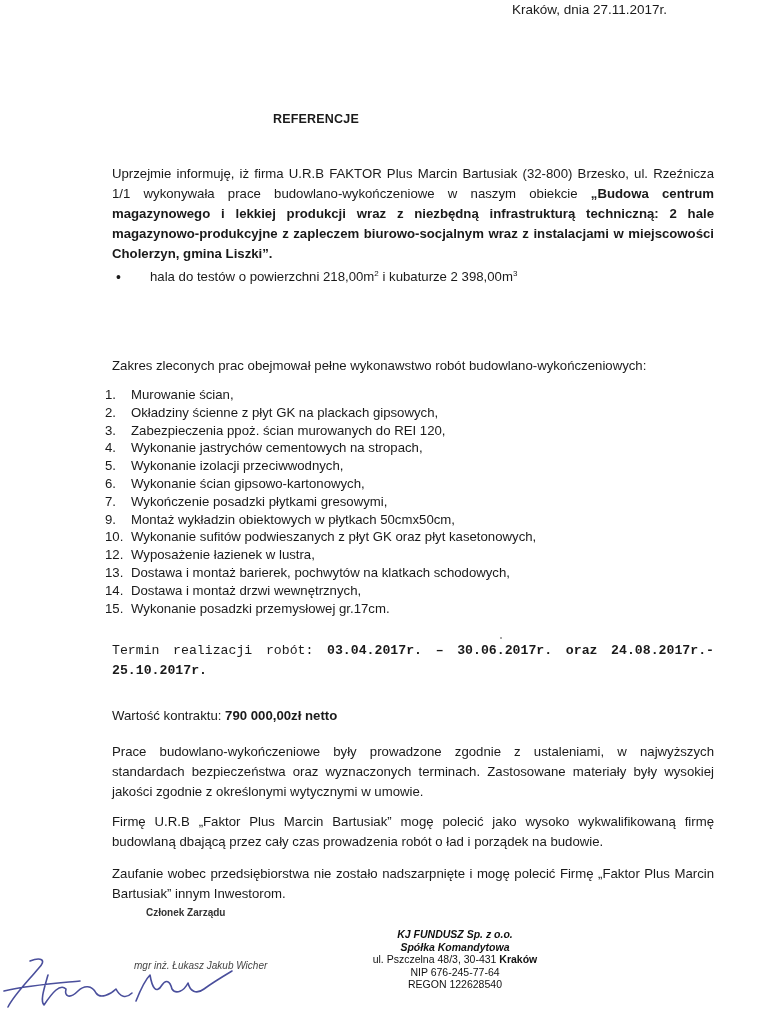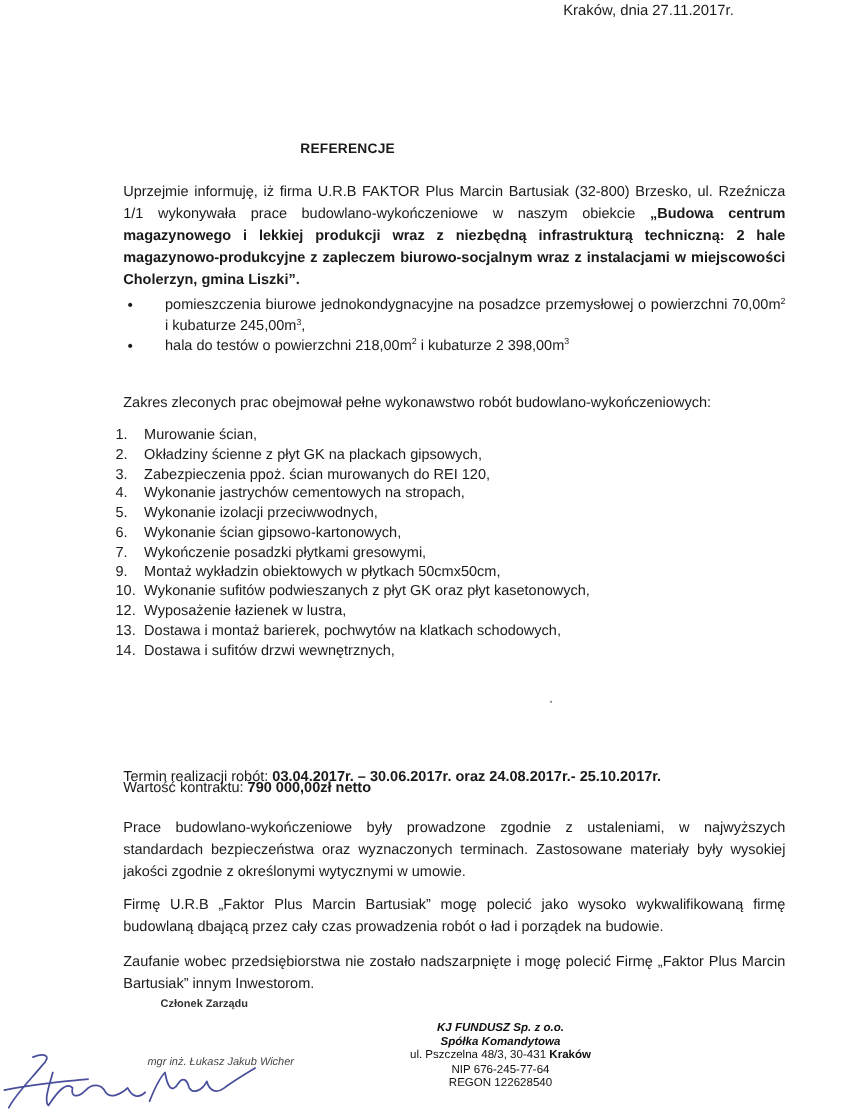--- a/index.html
+++ b/index.html
@@ -2,33 +2,33 @@
 <html><head>
   <meta charset="utf-8">
   <style>
     html, body { margin: 0; padding: 0; background: #ffffff; }
     body {
       width: 769px; height: 1017px; position: relative; overflow: hidden;
       font-family: "Liberation Sans", sans-serif; color: #1a1a1a;
       font-size: 13.2px;
     }
     .date { position: absolute; left: 512px; top: 2px; font-size: 13.5px; }
-    .title { position: absolute; left: 0; width: 632px; top: 112px; text-align: center; font-weight: bold; font-size: 12.5px; letter-spacing: 0.2px; margin-top: 16px; }
+    .title { position: absolute; left: 0; width: 632px; top: 112px; text-align: center; font-weight: bold; font-size: 12.5px; letter-spacing: 0.2px; }
     .para { position: absolute; left: 112px; width: 602px; line-height: 20px; text-align: justify; }
     .para b { font-weight: bold; }
     .intro { top: 164px; }
     .bullets { position: absolute; left: 112px; top: 268px; width: 602px; margin: 0; padding: 0; list-style: none; }
     .bullets li { position: relative; padding-left: 38px; line-height: 18.5px; text-align: justify; }
     .bullets li::before { content: "\2022"; position: absolute; left: 4px; top: 0; font-size: 14px; }
     sup { font-size: 8px; vertical-align: 5px; line-height: 0; }
     .scope-intro { top: 356px; }
     .works { position: absolute; left: 105px; top: 386px; margin: 0; padding: 0; list-style: none; }
     .works li { line-height: 17.8px; white-space: nowrap; }
     .works .num { display: inline-block; width: 26px; }
-    .term { top: 696px; }
+    .term { top: 641px; font-family: Liberation Mono, monospace; }
     .value { top: 706px; }
     .quality { top: 742px; }
     .recommend { top: 812px; }
     .trust { top: 864px; }
     .sig-role { position: absolute; left: 146px; top: 907px; font-size: 10px; font-weight: bold; color: #333; font-family: "Liberation Sans", sans-serif; }
     .sig-name { position: absolute; left: 134px; top: 960px; font-size: 10px; font-style: italic; color: #444; }
     .signature { position: absolute; left: 0px; top: 955px; width: 250px; height: 62px; }
     .stamp { position: absolute; left: 340px; top: 928px; width: 230px; text-align: center; font-size: 10.5px; line-height: 12.5px; color: #111; }
     .stamp .bold { font-weight: bold; font-style: italic; }
     .dot { position: absolute; left: 500px; top: 637px; width: 2px; height: 2px; background: #888; border-radius: 1px; }
@@ -38,39 +38,39 @@
 
 <div>
 
   <div class="date">Kraków, dnia 27.11.2017r.</div>
 
   <div class="title">REFERENCJE</div>
 
   <div class="para intro"><span>Uprzejmie informuję, iż  firma U.R.B FAKTOR Plus Marcin Bartusiak (32-800) Brzesko, ul. Rzeźnicza 1/1 wykonywała prace budowlano-wykończeniowe w naszym obiekcie </span><b>„Budowa centrum magazynowego i lekkiej produkcji wraz z niezbędną infrastrukturą techniczną: 2 hale magazynowo-produkcyjne z zapleczem biurowo-socjalnym wraz z instalacjami w miejscowości Cholerzyn, gmina Liszki”.</b></div>
 
   <ul class="bullets">
-    <li><span>pomieszczenia biurowe jednokondygnacyjne na posadzce przemysłowej o powierzchni 70,00m</span><sup>2</sup><span> i kubaturze 245,00m</span><sup>3</sup><span>,</span></li>
     <li><span>hala do testów o powierzchni 218,00m</span><sup>2</sup><span> i kubaturze 2 398,00m</span><sup>3</sup><span></span></li>
   </ul>
 
   <div class="para scope-intro">Zakres zleconych prac obejmował pełne wykonawstwo robót budowlano-wykończeniowych:</div>
 
   <ol class="works" id="works-list">
       <li><span class="num">1.</span><span>Murowanie ścian,</span></li>
       <li><span class="num">2.</span><span>Okładziny ścienne z płyt GK na plackach gipsowych,</span></li>
       <li><span class="num">3.</span><span>Zabezpieczenia ppoż. ścian murowanych do REI 120,</span></li>
       <li><span class="num">4.</span><span>Wykonanie jastrychów cementowych na stropach,</span></li>
       <li><span class="num">5.</span><span>Wykonanie izolacji przeciwwodnych,</span></li>
       <li><span class="num">6.</span><span>Wykonanie ścian gipsowo-kartonowych,</span></li>
       <li><span class="num">7.</span><span>Wykończenie posadzki płytkami gresowymi,</span></li>
       <li><span class="num">9.</span><span>Montaż wykładzin obiektowych  w płytkach 50cmx50cm,</span></li>
       <li><span class="num">10.</span><span>Wykonanie sufitów podwieszanych z płyt GK oraz płyt kasetonowych,</span></li>
       <li><span class="num">12.</span><span>Wyposażenie łazienek w lustra,</span></li>
       <li><span class="num">13.</span><span>Dostawa i montaż barierek, pochwytów na klatkach schodowych,</span></li>
-      <li><span class="num">14.</span><span>Dostawa i sufitów drzwi wewnętrznych,</span></li>
+      <li><span class="num">14.</span><span>Dostawa i montaż drzwi wewnętrznych,</span></li>
+      <li><span class="num">15.</span><span>Wykonanie posadzki przemysłowej gr.17cm.</span></li>
     </ol>
 
   <div class="dot"></div>
 
   <div class="para term"><span>Termin realizacji robót: </span><b>03.04.2017r. – 30.06.2017r. oraz 24.08.2017r.- 25.10.2017r.</b></div>
 
   <div class="para value"><span>Wartość kontraktu: </span><b>790 000,00zł netto</b></div>
 
   <div class="para quality">Prace budowlano-wykończeniowe były prowadzone zgodnie z ustaleniami, w najwyższych standardach bezpieczeństwa oraz wyznaczonych terminach. Zastosowane materiały były wysokiej jakości zgodnie z określonymi wytycznymi w umowie.</div>
 

